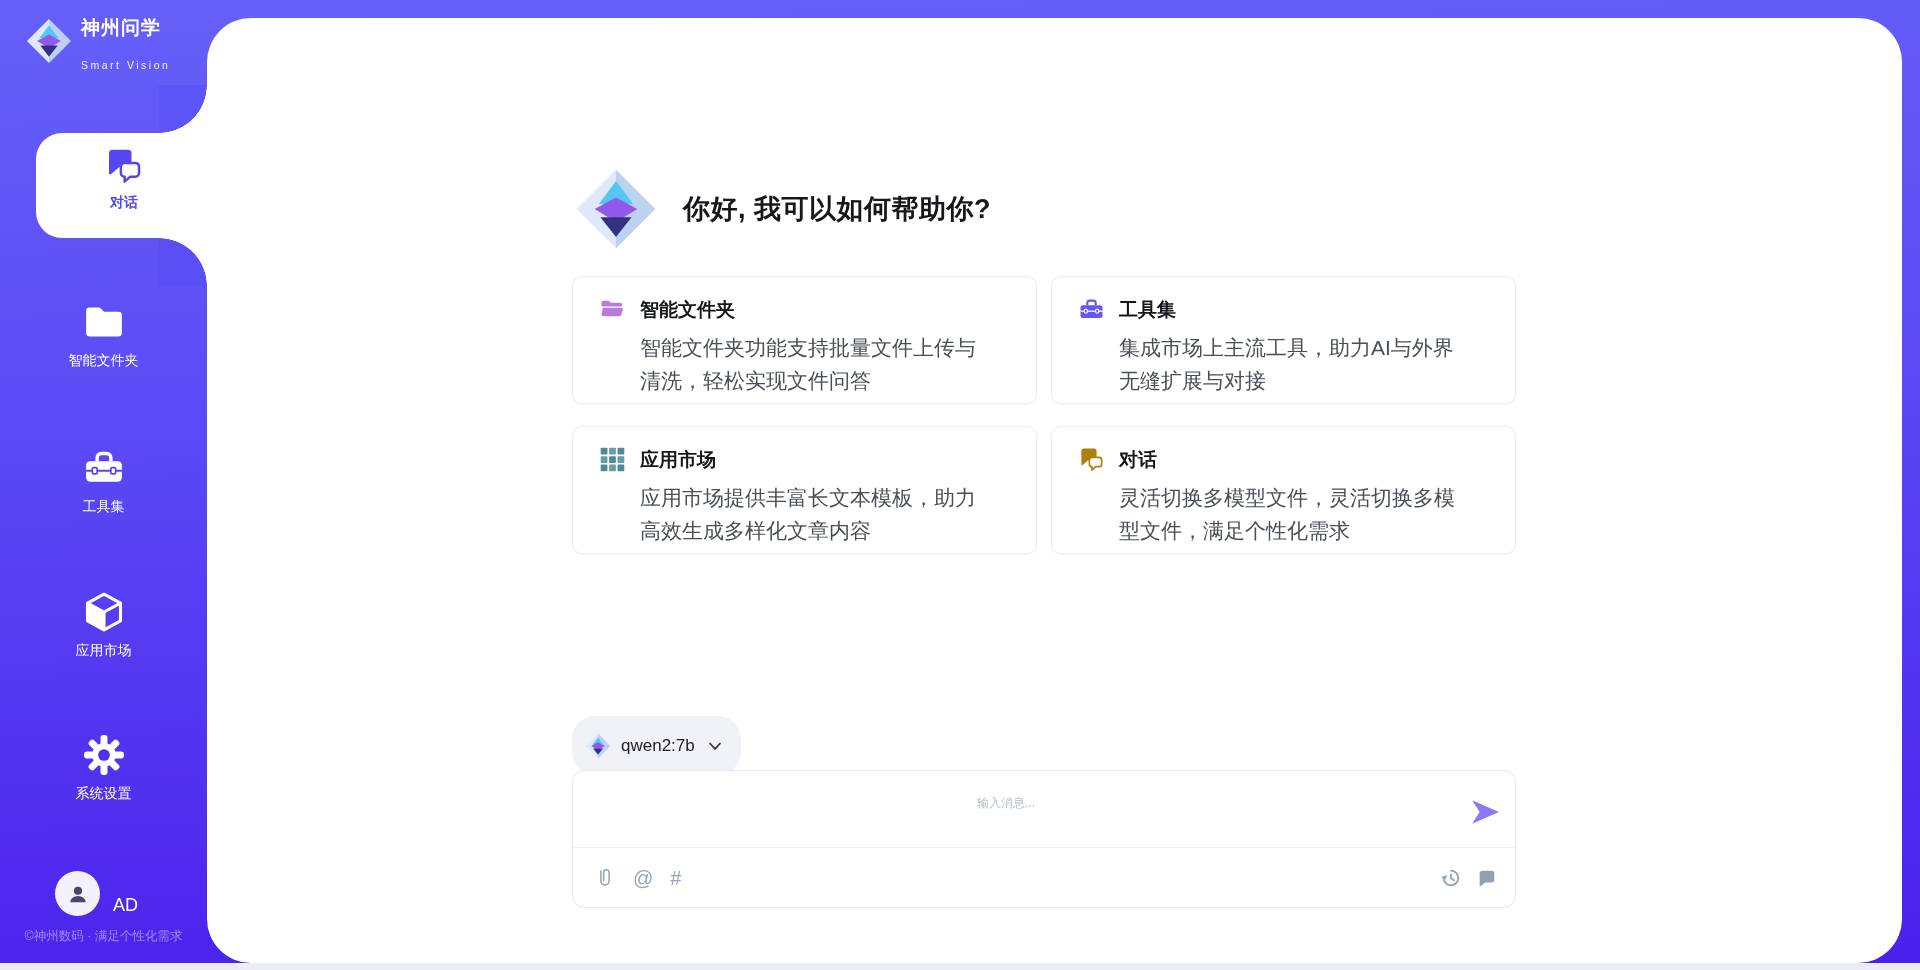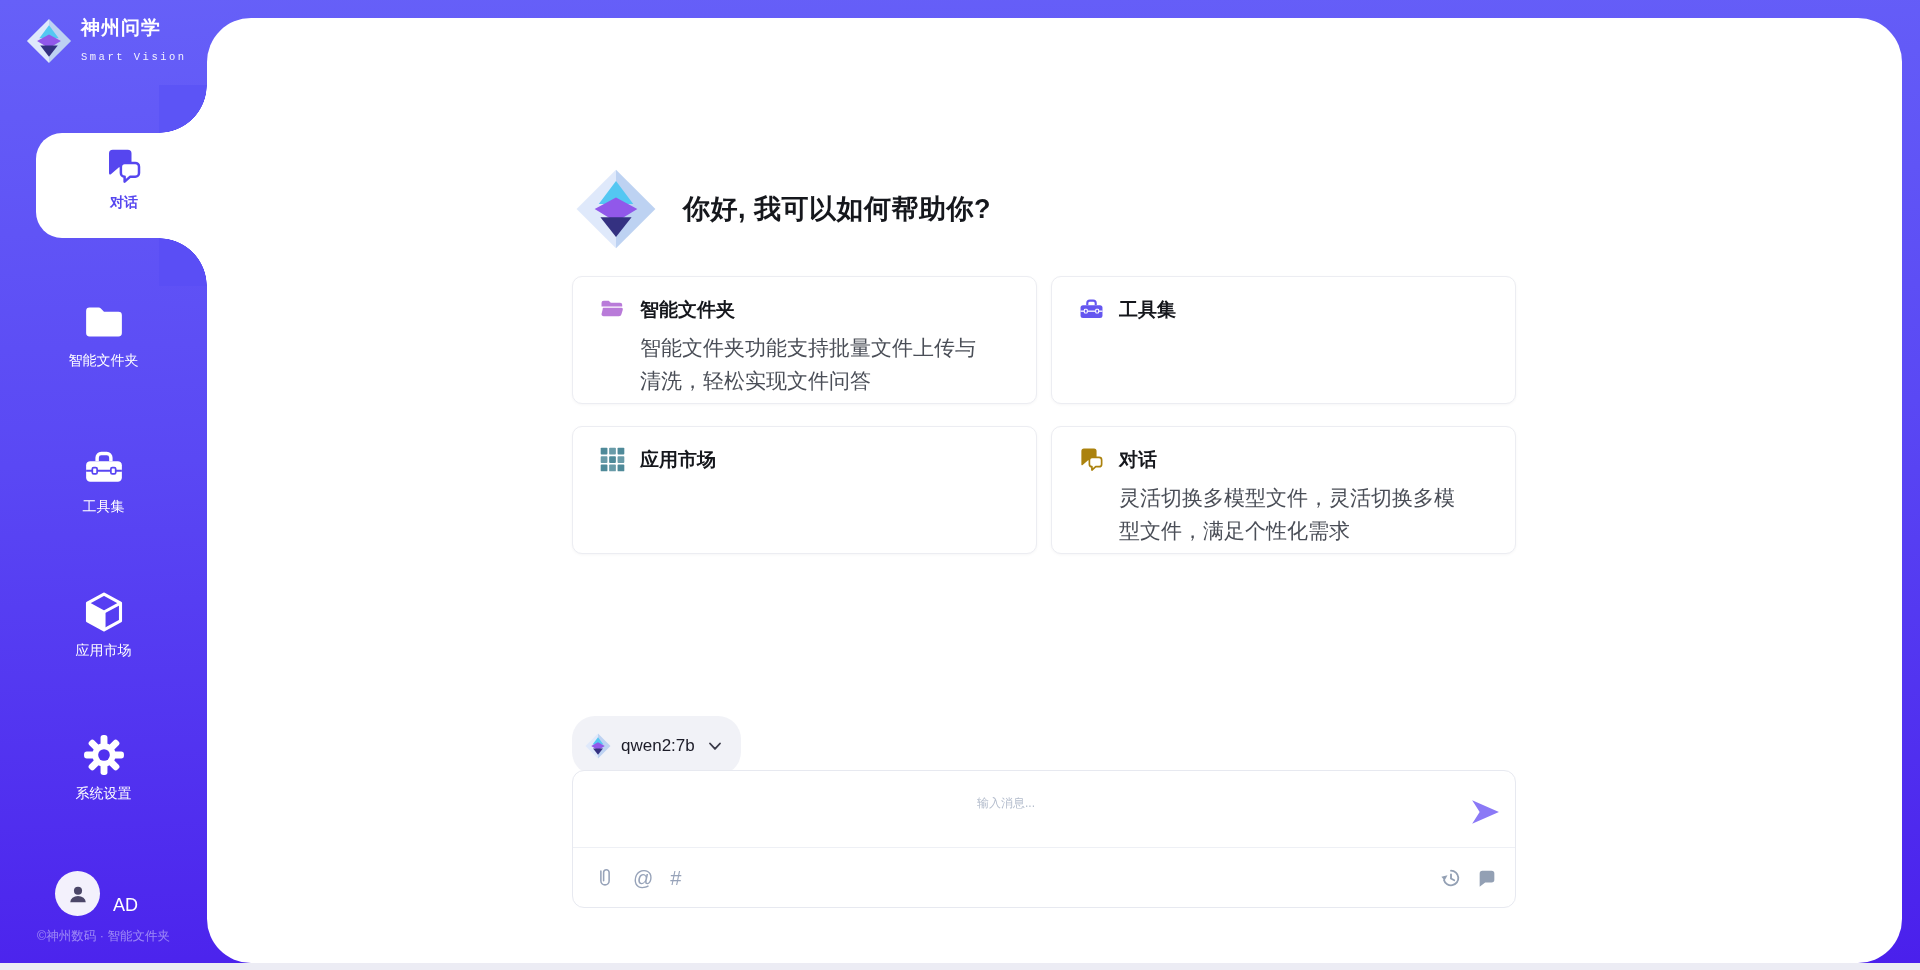--- a/index.html
+++ b/index.html
@@ -9,21 +9,21 @@
 
   
   .panel { position:absolute; left:207px; top:18px; width:1695px; height:945px;
            background:#fff; border-radius:44px; }
   .bottom-strip { position:absolute; left:0; bottom:0; width:1920px; height:7px; background:#ECECF4; }
 
   
   .brand { position:absolute; left:26px; top:18px; display:flex; gap:9px; width:180px; }
   .brand svg { width:46px; height:46px; }
   .brand-name { color:#fff; font-size:19px; font-weight:bold; letter-spacing:1px; line-height:1.1; }
-  .brand-sub { color:rgba(255,255,255,.92); font-size:10.5px; letter-spacing:2.5px; margin-top:12px;font-family:Liberation Mono, monospace; }
+  .brand-sub { color:rgba(255,255,255,.92); font-size:10.5px; letter-spacing:2.5px; margin-top:20px; }
 
   .tab-active { position:absolute; left:36px; top:133px; width:176px; height:105px;
                 background:#fff; border-radius:26px 0 0 26px; }
   .curve { position:absolute; left:159px; width:48px; height:48px; }
   .curve.top    { top:85px;  background:radial-gradient(circle 48px at 0 0,   #5C54F6 0 47.5px, #fff 48px); }
   .curve.bottom { top:238px; background:radial-gradient(circle 48px at 0 100%, #5A4EF5 0 47.5px, #fff 48px); }
 
   .nav-item { position:absolute; left:0; width:207px; display:flex; flex-direction:column;
               align-items:center; gap:8px; cursor:pointer; }
   .nav-item .nav-label { font-size:14px; color:#fff; }
@@ -227,21 +227,21 @@
 
   <div class="user-row">
     <div class="avatar">
       <svg>
           <use href="#sym-person"></use>
         </svg>
     </div>
     <div class="user-name">AD</div>
   </div>
 
-  <div class="sidebar-footer">©神州数码 · 智能文件夹</div>
+  <div class="sidebar-footer">©神州数码 · 满足个性化需求</div>
 
   <div class="greeting">
     <svg>
         <use href="#sym-diamond"></use>
       </svg>
     <h1>你好, 我可以如何帮助你?</h1>
   </div>
 
   <div class="cards">
     <div class="card">
@@ -253,28 +253,30 @@
       </div>
       <div class="card-desc">智能文件夹功能支持批量文件上传与清洗，轻松实现文件问答</div>
     </div>
     <div class="card">
       <div class="card-head">
         <svg class="ic-toolbox">
             <use href="#sym-toolbox"></use>
           </svg>
         <div class="card-title">工具集</div>
       </div>
+      <div class="card-desc">集成市场上主流工具，助力AI与外界无缝扩展与对接</div>
     </div>
     <div class="card">
       <div class="card-head">
         <svg class="ic-grid">
             <use href="#sym-grid"></use>
           </svg>
         <div class="card-title">应用市场</div>
       </div>
+      <div class="card-desc">应用市场提供丰富长文本模板，助力高效生成多样化文章内容</div>
     </div>
     <div class="card">
       <div class="card-head">
         <svg class="ic-chatg">
             <use href="#sym-chat"></use>
           </svg>
         <div class="card-title">对话</div>
       </div>
       <div class="card-desc">灵活切换多模型文件，灵活切换多模型文件，满足个性化需求</div>
     </div>

